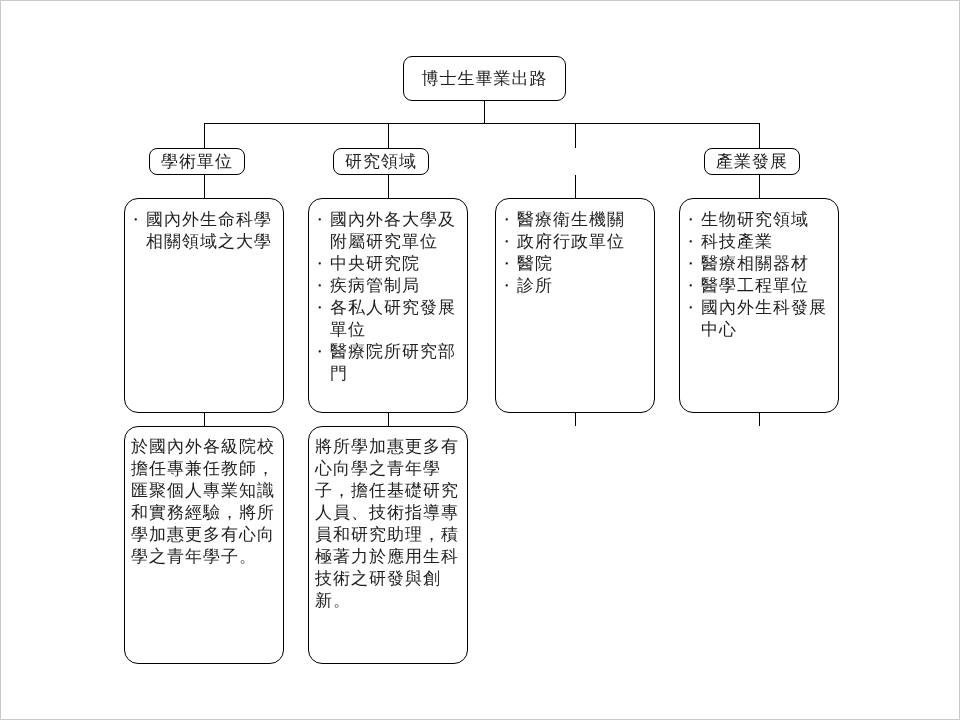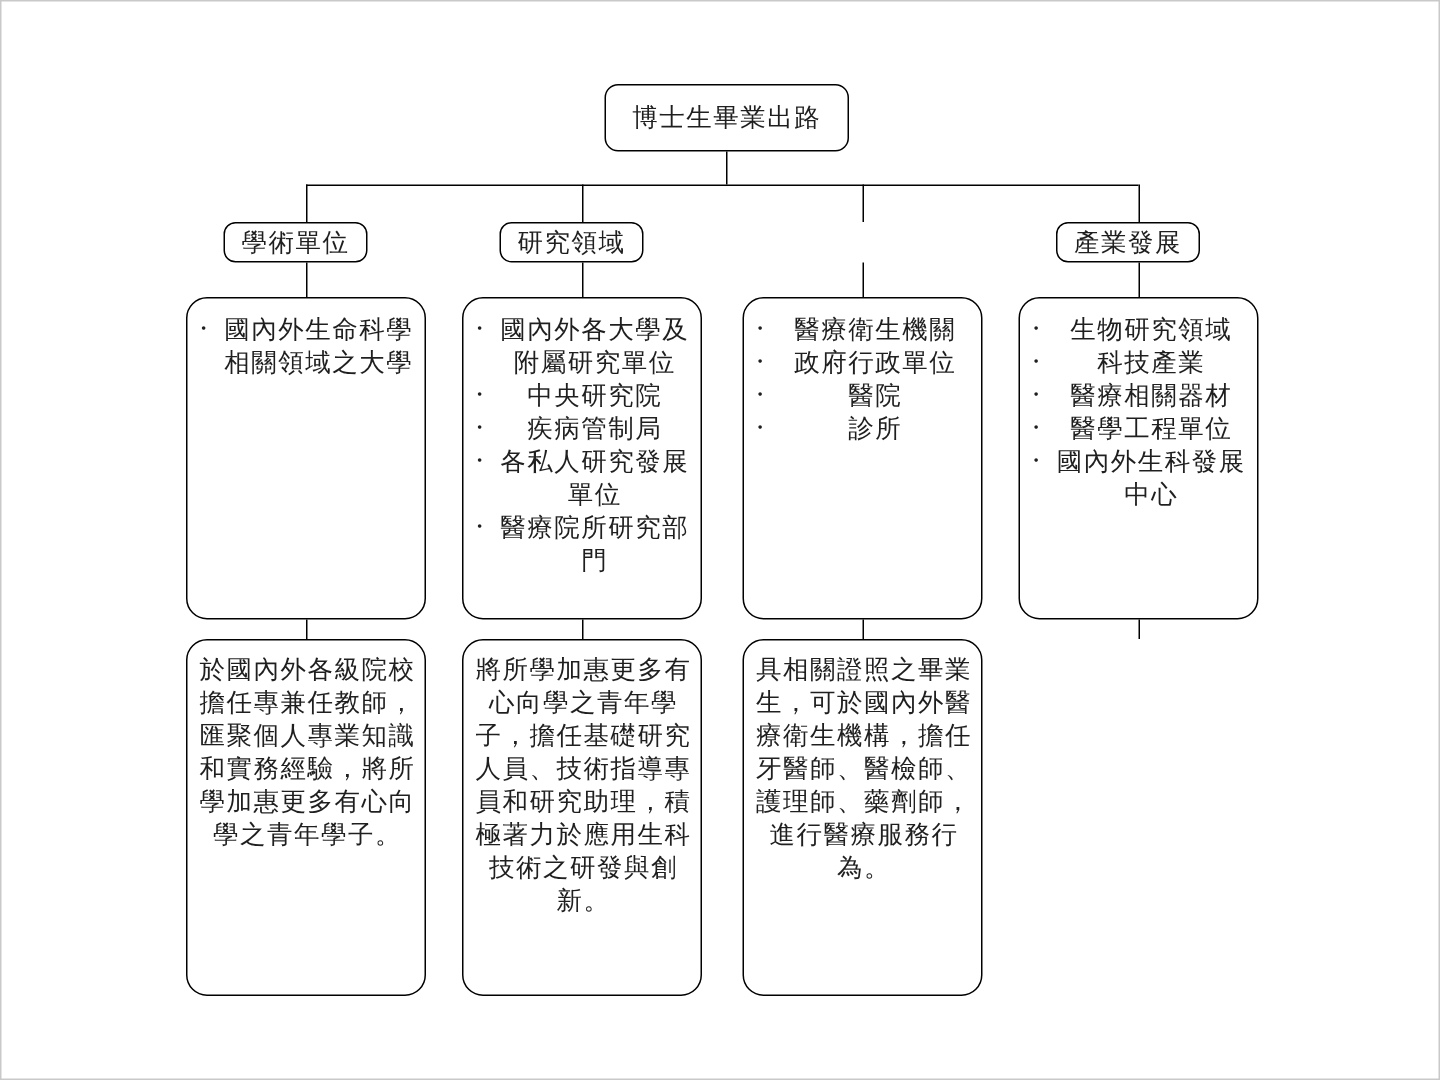--- a/index.html
+++ b/index.html
@@ -11,21 +11,20 @@
     box-sizing:border-box;
     font-family:"Liberation Serif","DejaVu Serif",serif;
     color:#1f1f1f;
     overflow:hidden;
   }
   .node{
     position:absolute;
     border:1px solid #000;
     background:#fff;
     box-sizing:border-box;
-    text-align:center;
   }
   .root{
     left:402px;top:55px;width:163px;height:45px;
     border-radius:9px;
     display:flex;align-items:center;justify-content:center;
     font-size:17px;letter-spacing:1px;
   }
   .hdr{
     top:147px;width:96px;height:27px;
     border-radius:8px;
@@ -119,23 +118,20 @@
   <div class="node descbox c2">
     <span>將所學加惠更多有心向學之青年學子，擔任基礎研究人員、技術指導專員和研究助理，積極著力於應用生科技術之研發與創新。</span>
   </div>
 
   <div class="node listbox c3">
       <div class="bullet-item"><span class="bullet">•</span><span>醫療衛生機關</span></div>
       <div class="bullet-item"><span class="bullet">•</span><span>政府行政單位</span></div>
       <div class="bullet-item"><span class="bullet">•</span><span>醫院</span></div>
       <div class="bullet-item"><span class="bullet">•</span><span>診所</span></div>
     </div>
-  <div class="node descbox c3">
-    <span>具相關證照之畢業生，可於國內外醫療衛生機構，擔任牙醫師、醫檢師、護理師、藥劑師，進行醫療服務行為。</span>
-  </div>
 
   <div class="node hdr hdr4">
     <span>產業發展</span>
   </div>
   <div class="node listbox c4">
       <div class="bullet-item"><span class="bullet">•</span><span>生物研究領域</span></div>
       <div class="bullet-item"><span class="bullet">•</span><span>科技產業</span></div>
       <div class="bullet-item"><span class="bullet">•</span><span>醫療相關器材</span></div>
       <div class="bullet-item"><span class="bullet">•</span><span>醫學工程單位</span></div>
       <div class="bullet-item"><span class="bullet">•</span><span>國內外生科發展中心</span></div>

